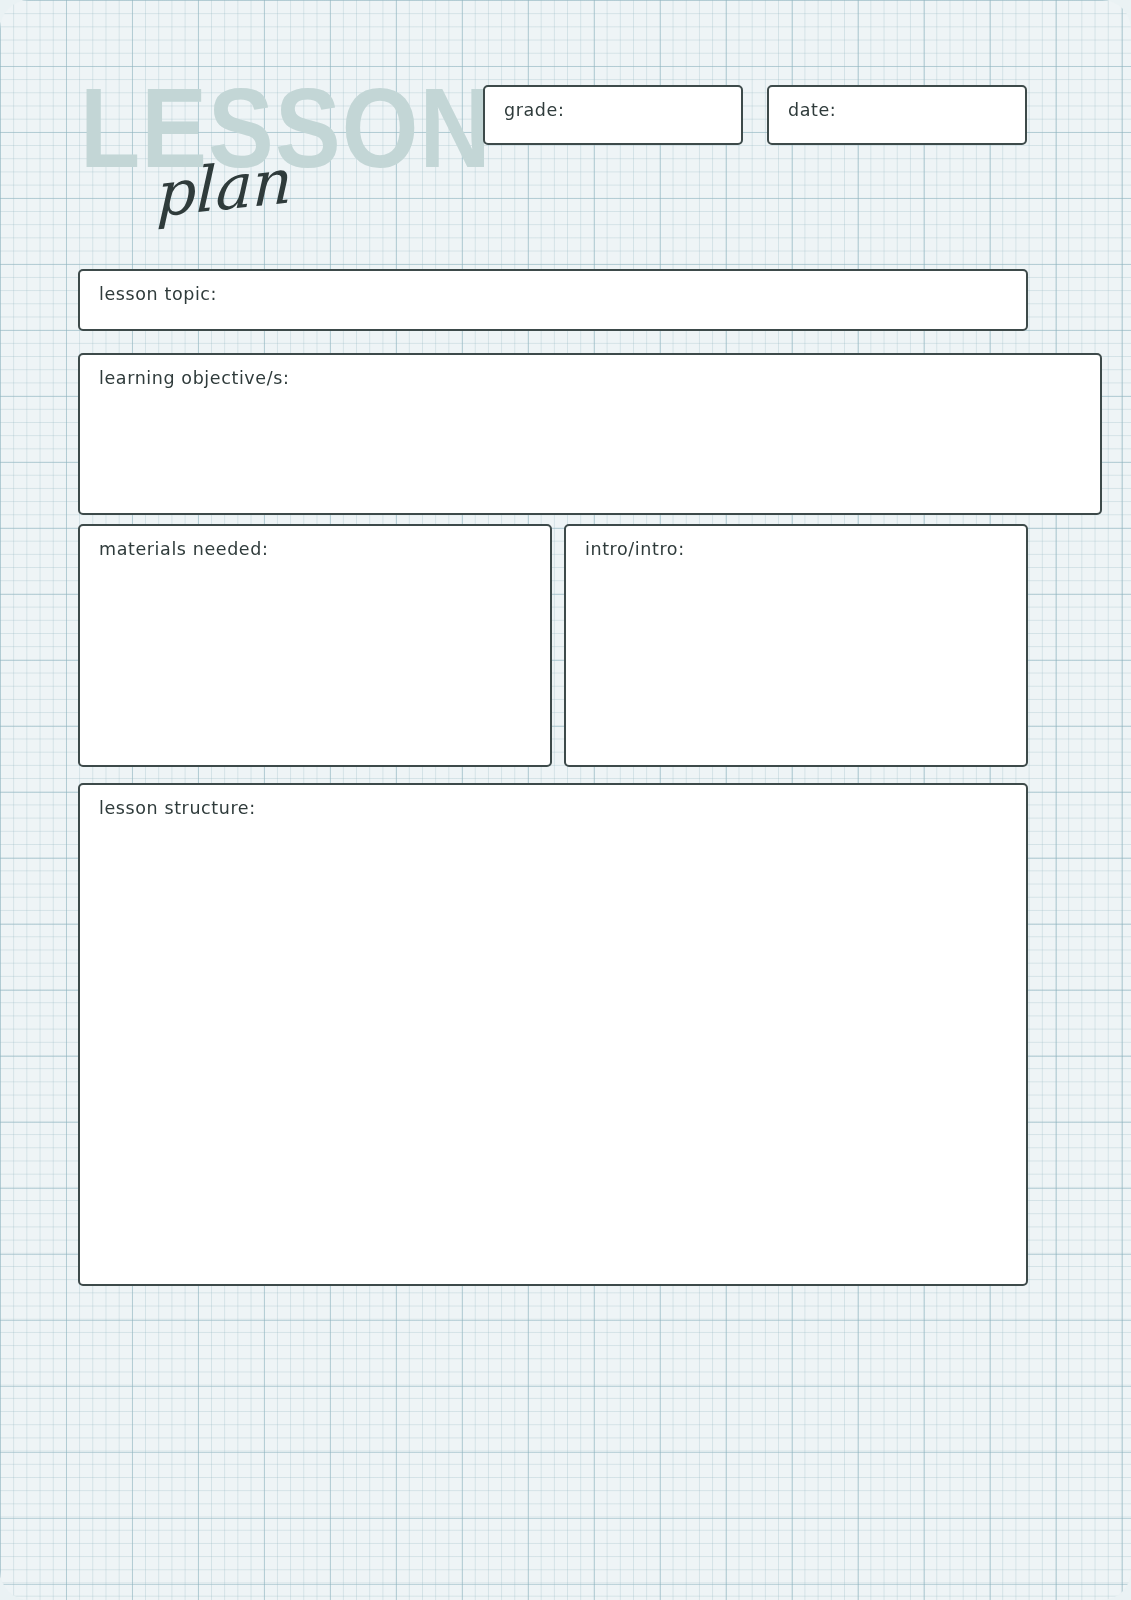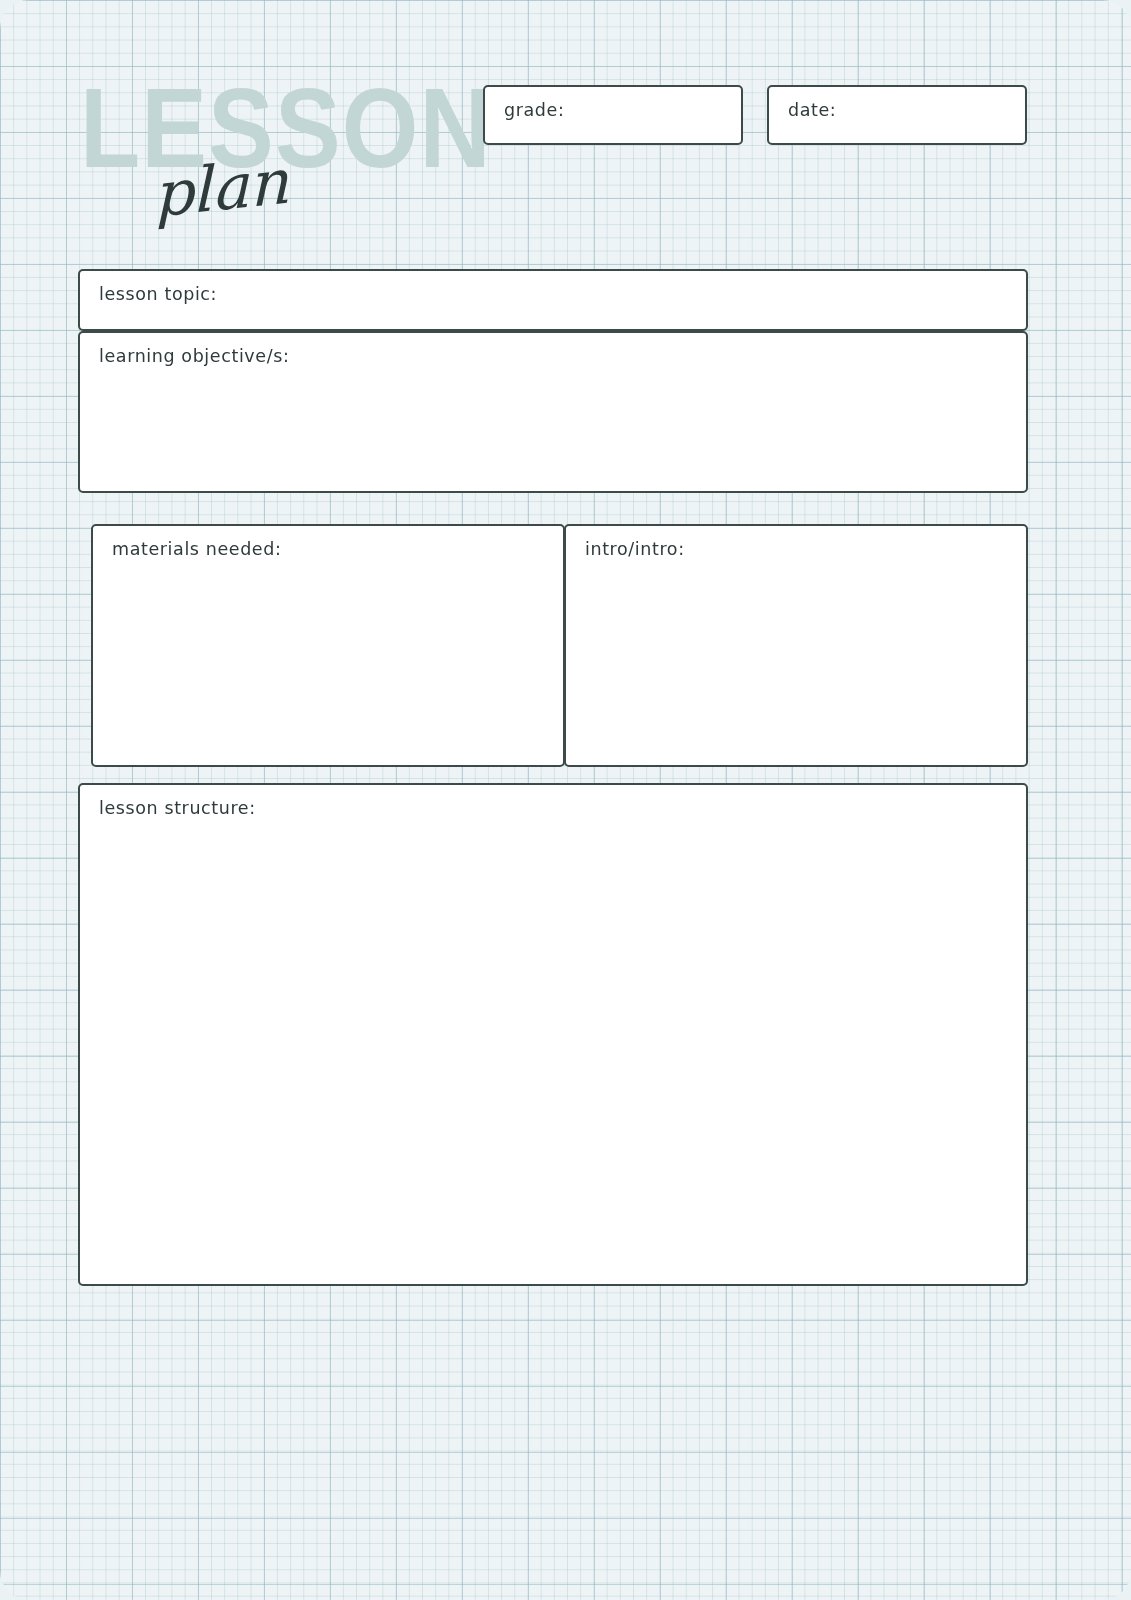--- a/index.html
+++ b/index.html
@@ -98,23 +98,23 @@
     letter-spacing: 0.6px;
     color: #2f3b3b;
     white-space: nowrap;
   }
 
   #grade-box   { left: 483px;  top: 85px;   width: 260px; height: 60px; }
   #date-box    { left: 767px;  top: 85px;   width: 260px; height: 60px; }
   #subject-box { left: 483px;  top: 158px;  width: 544px; height: 96px; }
 
   #topic-box     { left: 78px; top: 269px;  width: 950px; height: 62px; }
-  #objective-box { left: 78px; top: 331px;  width: 950px; height: 162px; }
+  #objective-box { left: 78px; top: 353px;  width: 1024px; height: 162px; }
 
-  #materials-box { left: 78px; top: 524px;  width: 474px; height: 243px; margin-left: 13px; }
+  #materials-box { left: 78px; top: 524px;  width: 474px; height: 243px; }
   #hook-box      { left: 564px; top: 524px; width: 464px; height: 243px; }
 
   #structure-box { left: 78px; top: 783px;  width: 950px; height: 503px; }
   #closure-box   { left: 78px; top: 1277px; width: 950px; height: 222px; }
 </style>
 </head>
 <body>
 
 <div id="page">
 

